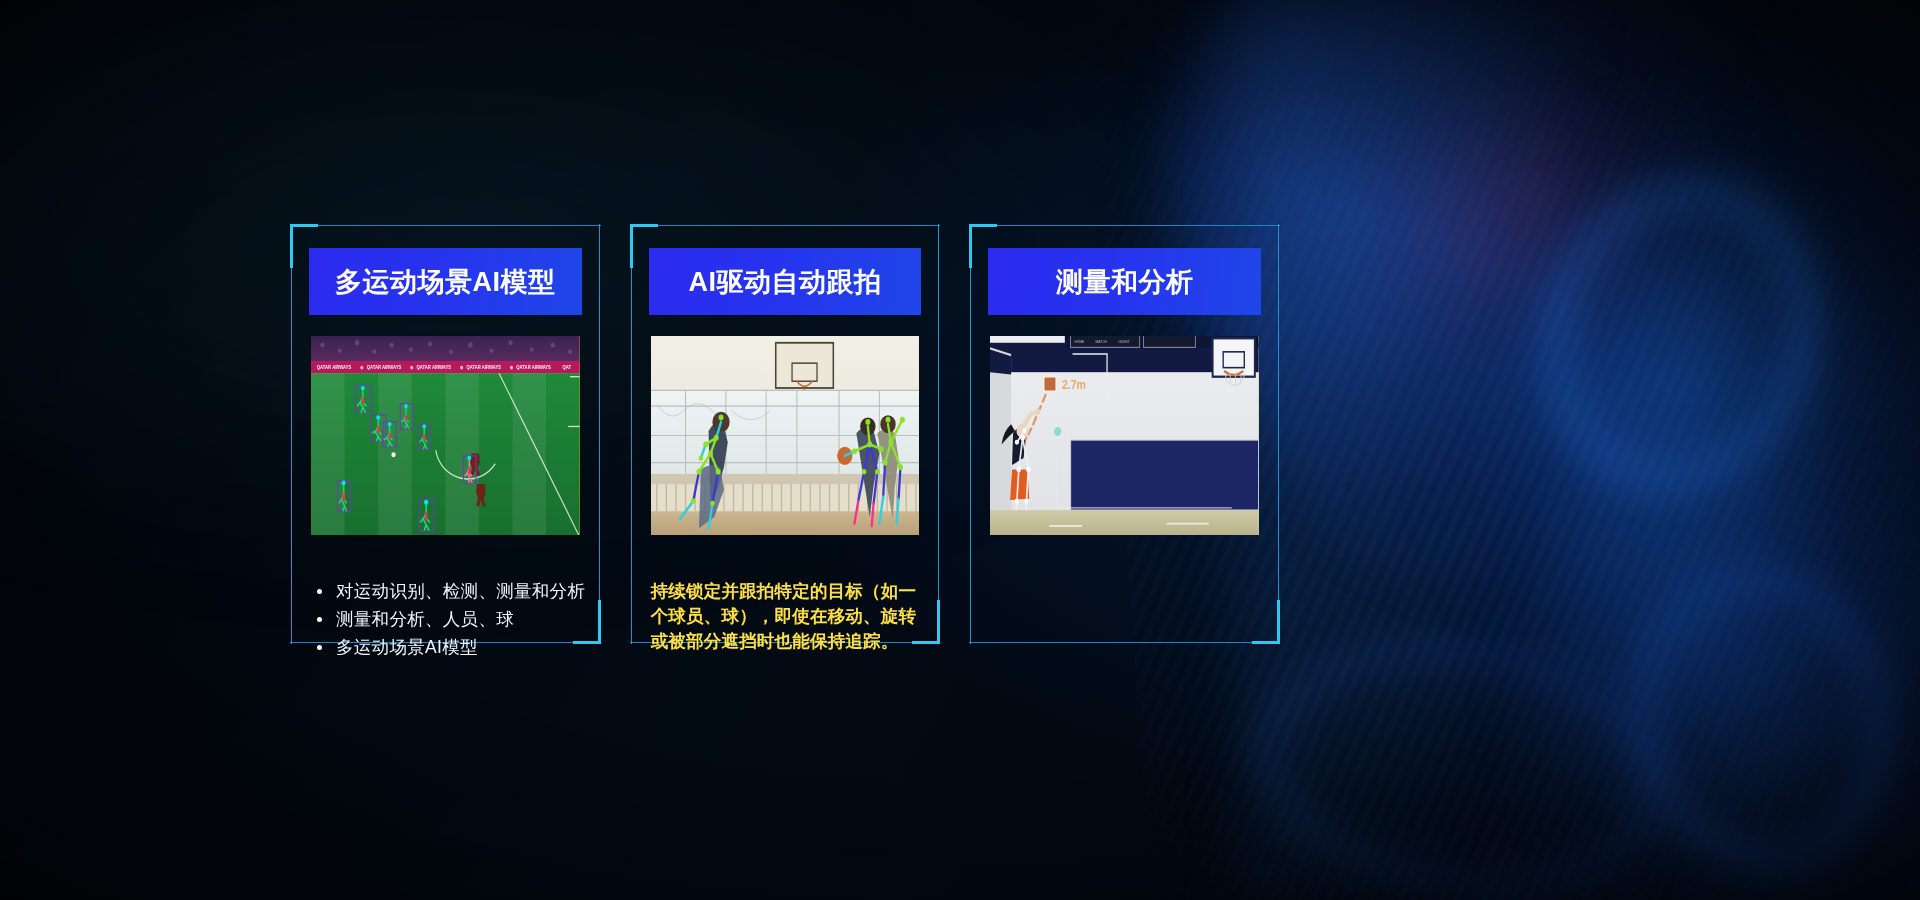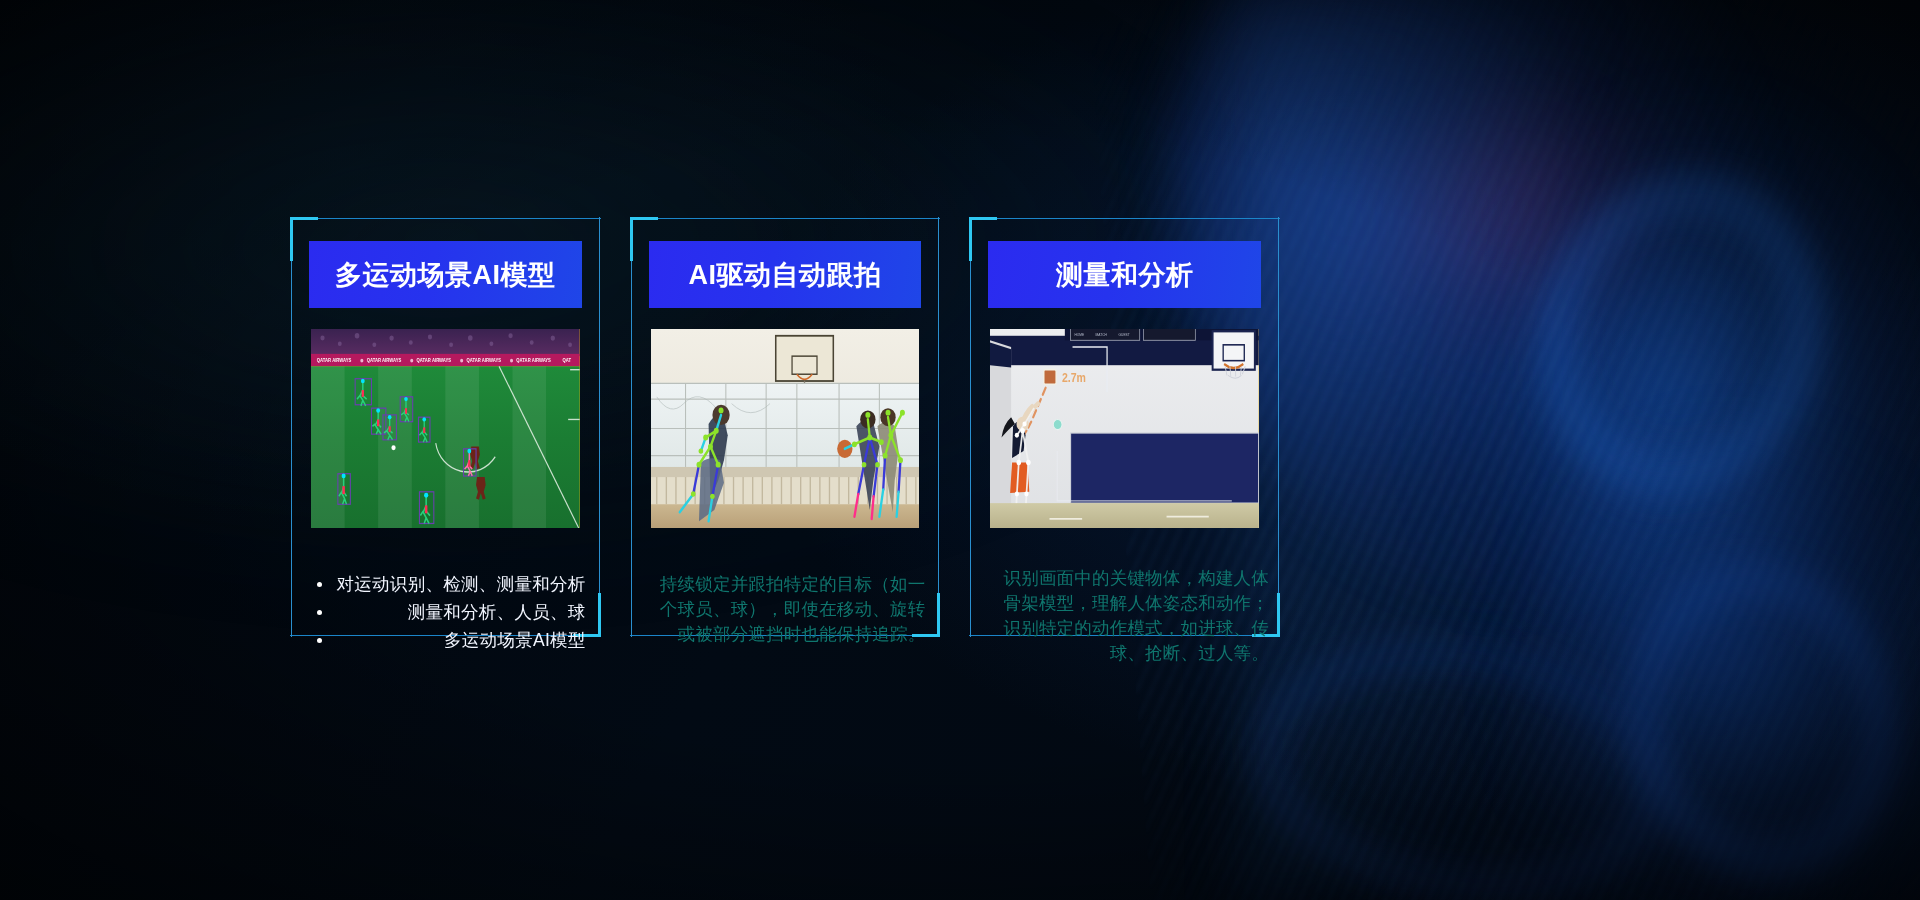--- a/index.html
+++ b/index.html
@@ -63,22 +63,22 @@
     background:linear-gradient(100deg, rgba(40,120,230,.16), rgba(0,0,0,0) 70%);
     filter:blur(30px);
   }
   .vignette{
     position:absolute; inset:0;
     background:radial-gradient(ellipse at 50% 50%, rgba(0,0,0,0) 48%, rgba(0,0,0,.62) 100%);
   }
 
   
   #cards{
-    position:absolute; left:290px; top:217px; width:990px; height:420px;
-    display:flex; gap:29px;text-align:right;
+    position:absolute; left:290px; top:224px; width:990px; height:420px;
+    display:flex; gap:29px;
   }
   .card{ position:relative; width:315px; height:420px; }
 
   .frame{ position:absolute; inset:0; pointer-events:none; }
   .frame i{ position:absolute; background:#2fc8f2; display:block; }
   
   .frame .tl-h{ left:0; top:0; width:28px; height:3px; }
   .frame .tl-v{ left:0; top:0; width:3px; height:44px; }
   
   .frame .br-h{ right:0; bottom:0; width:28px; height:3px; }
@@ -112,21 +112,21 @@
   }
   .bullets{ list-style:none; }
   .bullets li{
     position:relative; padding-left:25px; color:#f2f6ff;
     font-size:17.5px; line-height:1.38; margin-bottom:4px; letter-spacing:.3px;
   }
   .bullets li::before{
     content:""; position:absolute; left:6px; top:10px;
     width:5px; height:5px; border-radius:50%; background:#ffffff;
   }
-  .para{ color:#0f766e; font-size:17.5px; line-height:1.44; letter-spacing:.2px; }
+  .para{ color:#fde047; font-size:17.5px; line-height:1.44; letter-spacing:.2px;font-weight:bold; }
   .card3 .card-body{ left:14px; right:8px; top:318px; }
   .card3 .para{ font-size:17.5px; line-height:1.42; }
 </style>
 </head>
 <body>
 
 <div id="bg">
   <div class="bg-base"></div>
   <div class="bg-haze"></div>
   <div class="r-red"></div>
@@ -512,19 +512,16 @@
           </g>
 
           <rect x="0" y="154" width="280" height="22" fill="url(#floorg2)"></rect>
           <g stroke="#f4f2e6" stroke-width="1.6" fill="none" opacity=".9">
             <path d="M62 168 H96"></path>
               <path d="M184 166 H228"></path>
           </g>
         </svg>
       </div>
 
-      <div class="card-body">
-        <p class="para">识别画面中的关键物体，构建人体骨架模型，理解人体姿态和动作；识别特定的动作模式，如进球、传球、抢断、过人等。</p>
-      </div>
     </div>
   </div>
 
 </div>
 
 </body></html>

